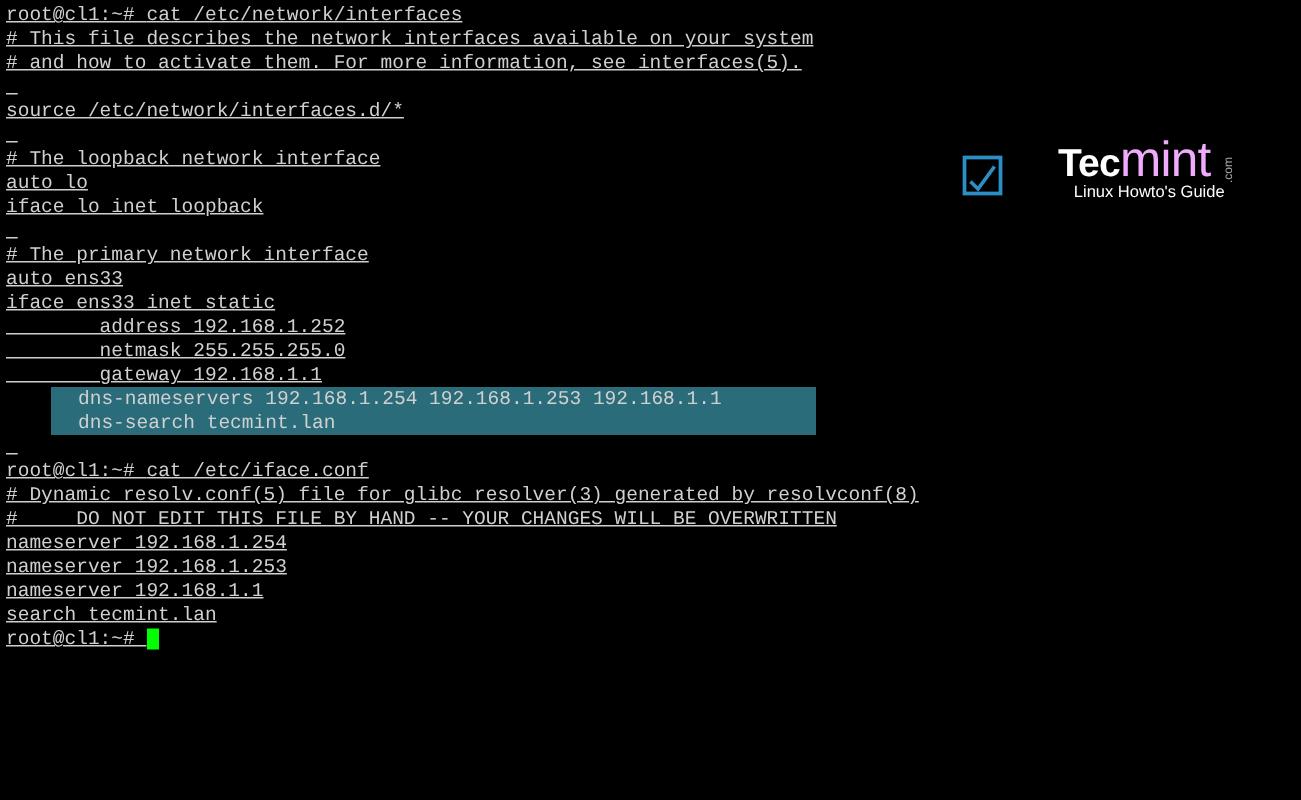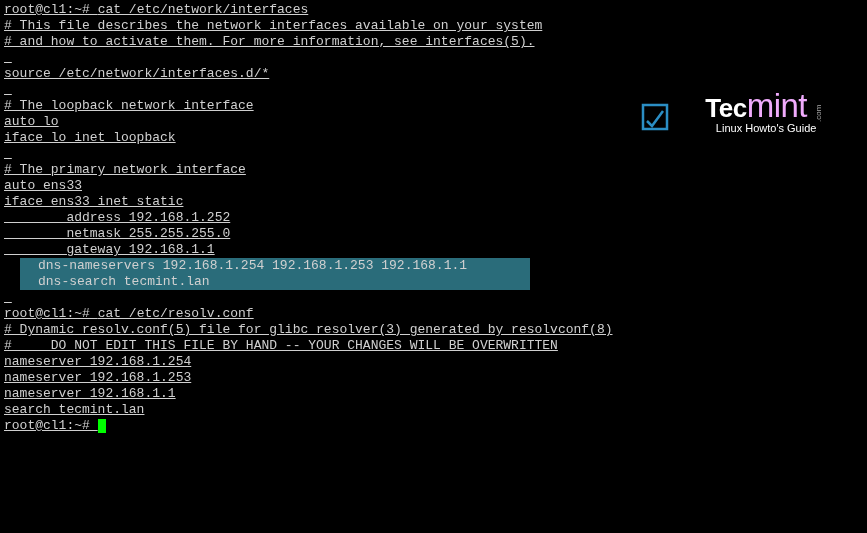--- a/index.html
+++ b/index.html
@@ -17,21 +17,21 @@
       line-height: 16px;
       padding: 2px 4px;
       position: relative;
       overflow: hidden;
     }
     .line {
       white-space: pre;
       text-decoration: underline;
     }
     .highlight-wrap {
-      margin-left: 16px;
+      margin-left: 30px;
       padding-left: 18px;
       background: #2a6c7a;
       display: inline-block;
       width: 510px;
     }
     .cursor {
       display: inline-block;
       width: 8px;
       height: 14px;
       background: #00ff00;
@@ -104,21 +104,21 @@
 <div class="line"> </div>
 <div class="line"># The primary network interface</div>
 <div class="line">auto ens33</div>
 <div class="line">iface ens33 inet static</div>
 <div class="line">        address 192.168.1.252</div>
 <div class="line">        netmask 255.255.255.0</div>
 <div class="line">        gateway 192.168.1.1</div>
 <div class="line"><span class="highlight-wrap">dns-nameservers 192.168.1.254 192.168.1.253 192.168.1.1</span></div>
 <div class="line"><span class="highlight-wrap">dns-search tecmint.lan</span></div>
 <div class="line"> </div>
-<div class="line"><span>root@cl1:~# </span><span>cat /etc/resolv.conf</span></div>
+<div class="line"><span>root@cl1:~# </span><span>cat /etc/iface.conf</span></div>
 <div class="line"># Dynamic resolv.conf(5) file for glibc resolver(3) generated by resolvconf(8)</div>
 <div class="line">#     DO NOT EDIT THIS FILE BY HAND -- YOUR CHANGES WILL BE OVERWRITTEN</div>
 <div class="line">nameserver 192.168.1.254</div>
 <div class="line">nameserver 192.168.1.253</div>
 <div class="line">nameserver 192.168.1.1</div>
 <div class="line">search tecmint.lan</div>
 <div class="line"><span>root@cl1:~# </span><span class="cursor"></span></div>
 </div>
 
 <div class="logo">

